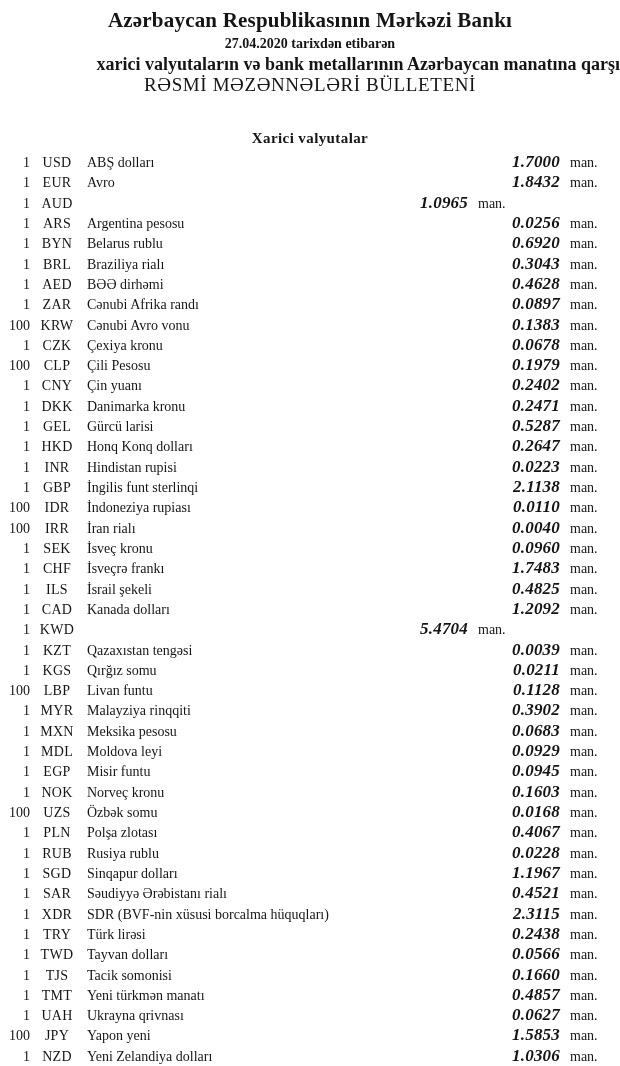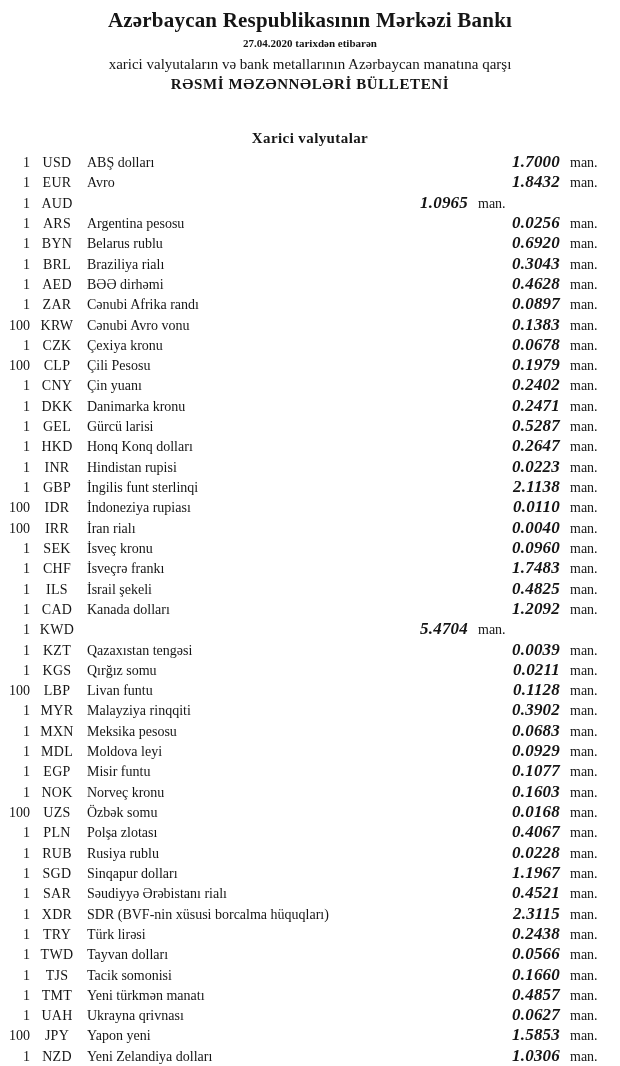--- a/index.html
+++ b/index.html
@@ -24,32 +24,33 @@
     text-align: center;
   }
   .hdr .bank-name {
     font-size: 21px;
     font-weight: bold;
     line-height: 26px;
     margin: 0;
     letter-spacing: 0.2px;
   }
   .hdr .date-line {
-    font-size: 11px;
+    font-size: 14px;
     font-weight: bold;
     line-height: 21px;
   }
   .hdr .subtitle {
-    font-size: 15px;
+    font-size: 18px;
+    font-weight: bold;
+    line-height: 20px;
+    text-align: right;
+  }
+  .hdr .bulletin-title {
+    font-size: 19px;
     font-weight: normal;
-    line-height: 20px;
-  }
-  .hdr .bulletin-title {
-    font-size: 15px;
-    font-weight: bold;
     line-height: 21px;
     letter-spacing: 0.6px;
   }
   .section-title {
     text-align: center;
     font-size: 15px;
     font-weight: bold;
     margin-top: 33px;
     line-height: 20px;
     letter-spacing: 0.4px;
@@ -340,21 +341,21 @@
     <span class="code">MDL</span>
     <span class="name">Moldova leyi</span>
     <span class="rate">0.0929</span>
     <span class="unit">man.</span>
   </div>
 
   <div class="row">
     <span class="qty">1</span>
     <span class="code">EGP</span>
     <span class="name">Misir funtu</span>
-    <span class="rate">0.1077</span>
+    <span class="rate">0.0945</span>
     <span class="unit">man.</span>
   </div>
 
   <div class="row">
     <span class="qty">1</span>
     <span class="code">NOK</span>
     <span class="name">Norveç kronu</span>
     <span class="rate">0.1603</span>
     <span class="unit">man.</span>
   </div>

